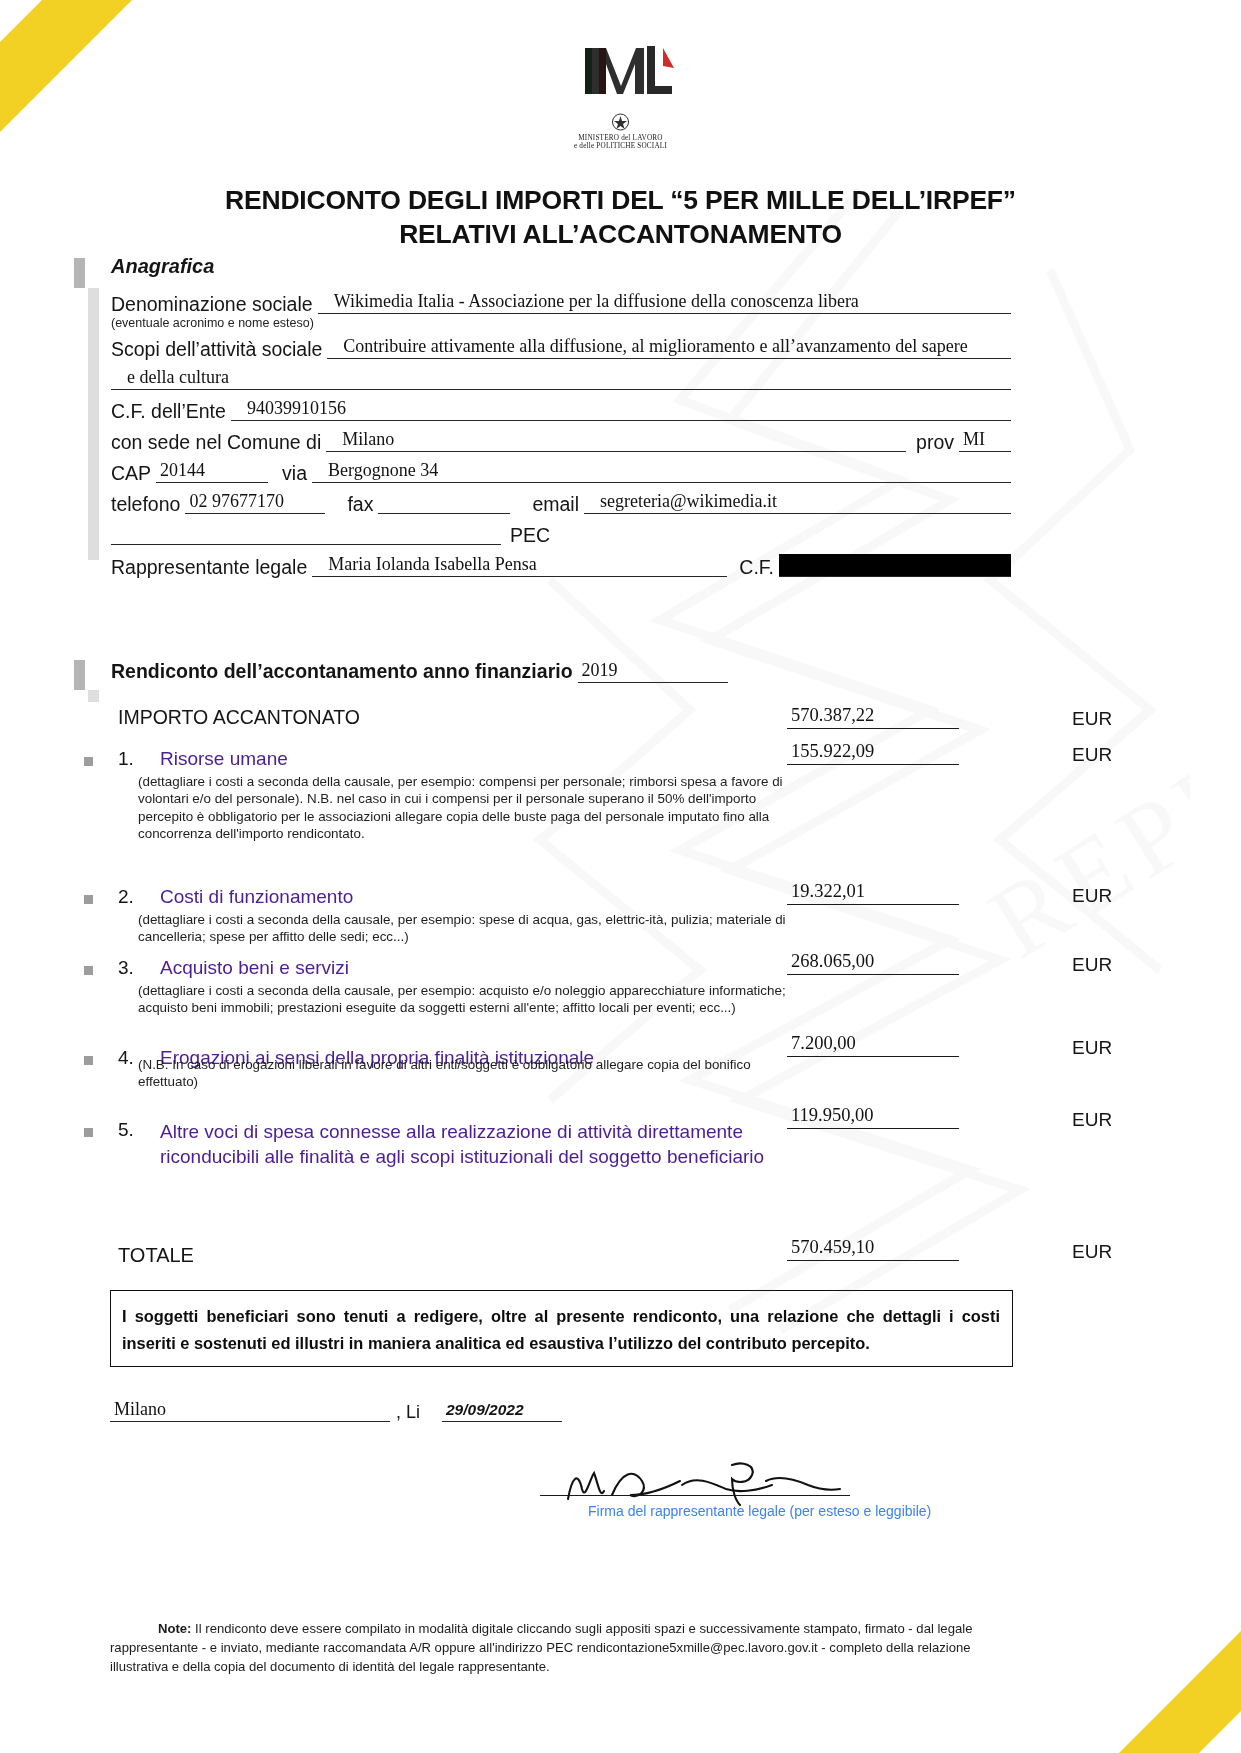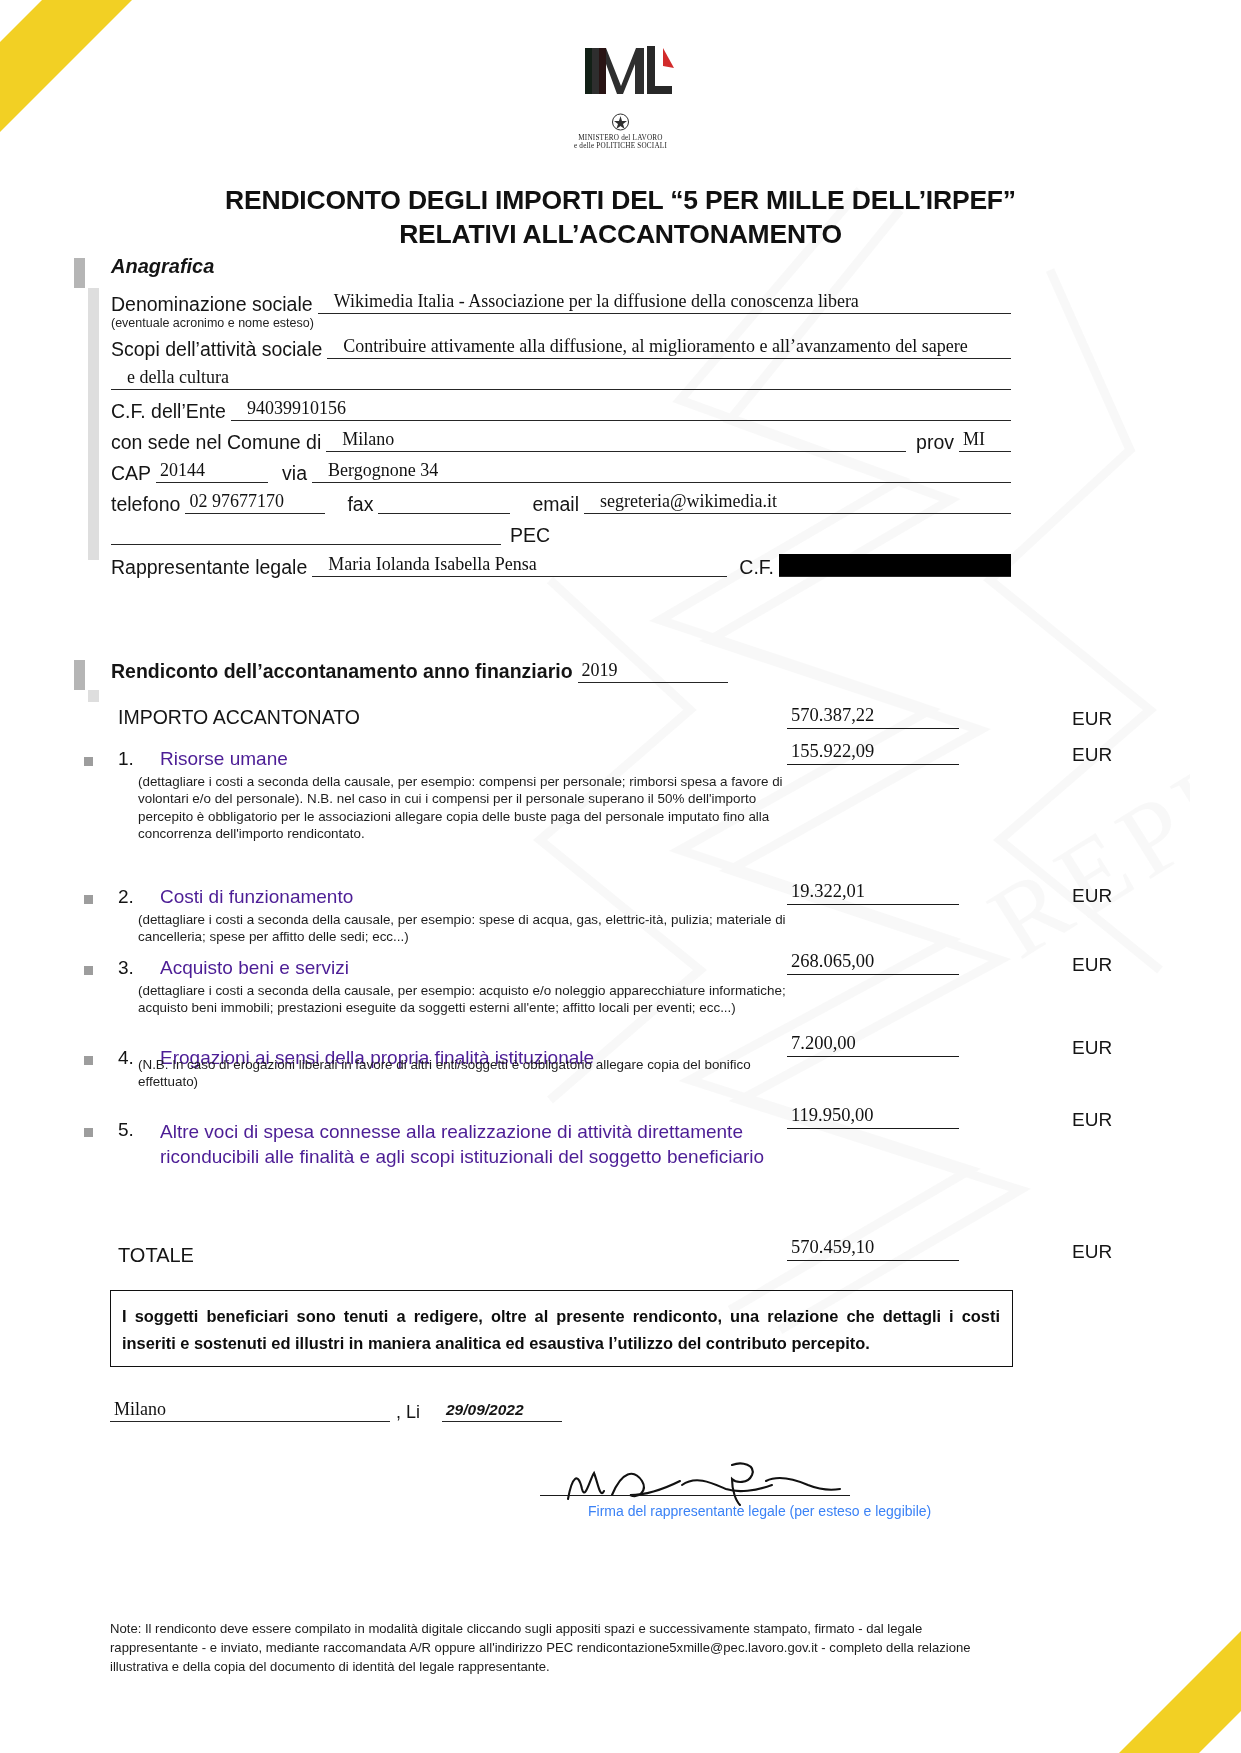--- a/index.html
+++ b/index.html
@@ -271,21 +271,21 @@
   
   .footer-note {
     position: absolute;
     left: 110px;
     top: 1620px;
     width: 900px;
     font-size: 13.1px;
     line-height: 1.44;
     color: #1c1c1c;
   }
-  .footer-note b { font-weight: normal; }
+  .footer-note b { font-weight: bold; margin-left: 48px; }
 </style>
 </head>
 <body>
 
 <div class="page">
 
   <div class="corner-tl"></div>
   <div class="corner-tl-inner"></div>
   <div class="corner-br"></div>
   <div class="corner-br-inner"></div>

